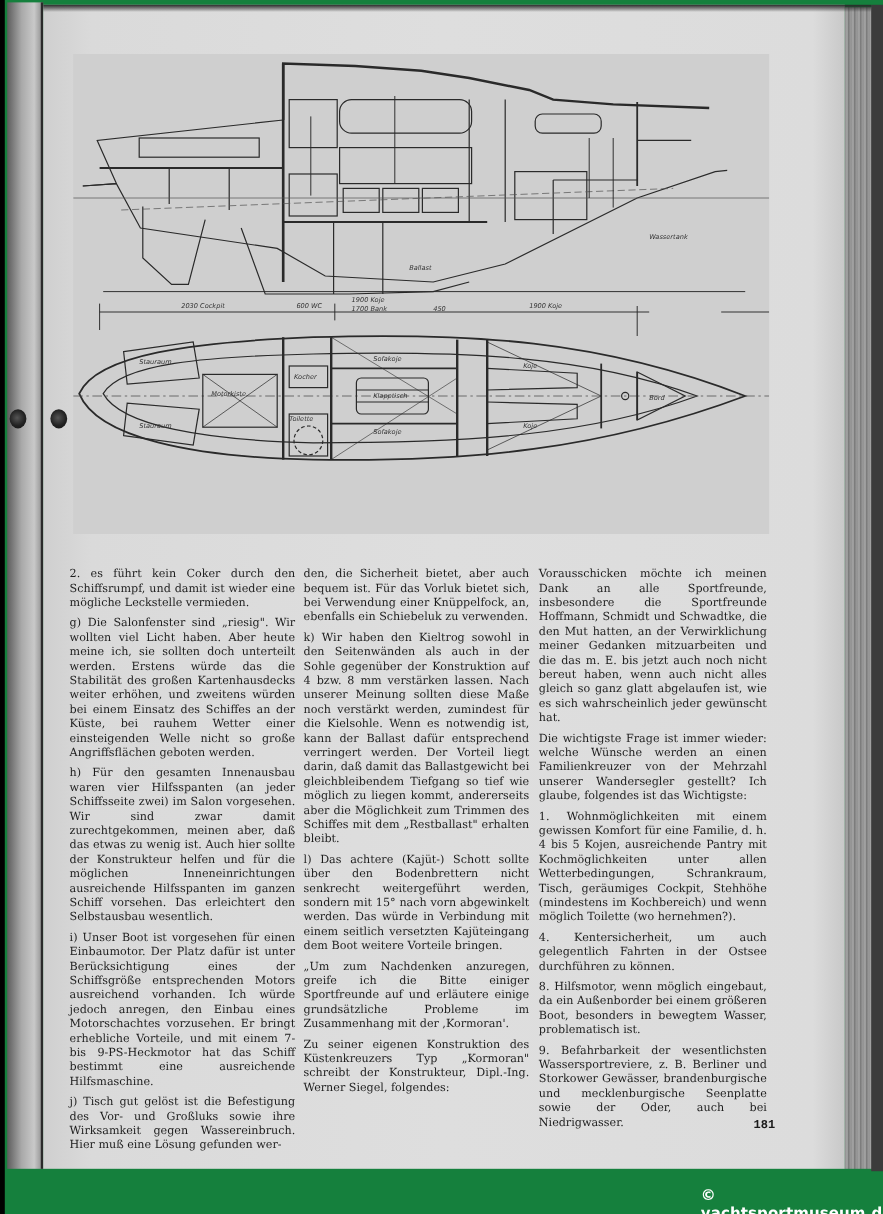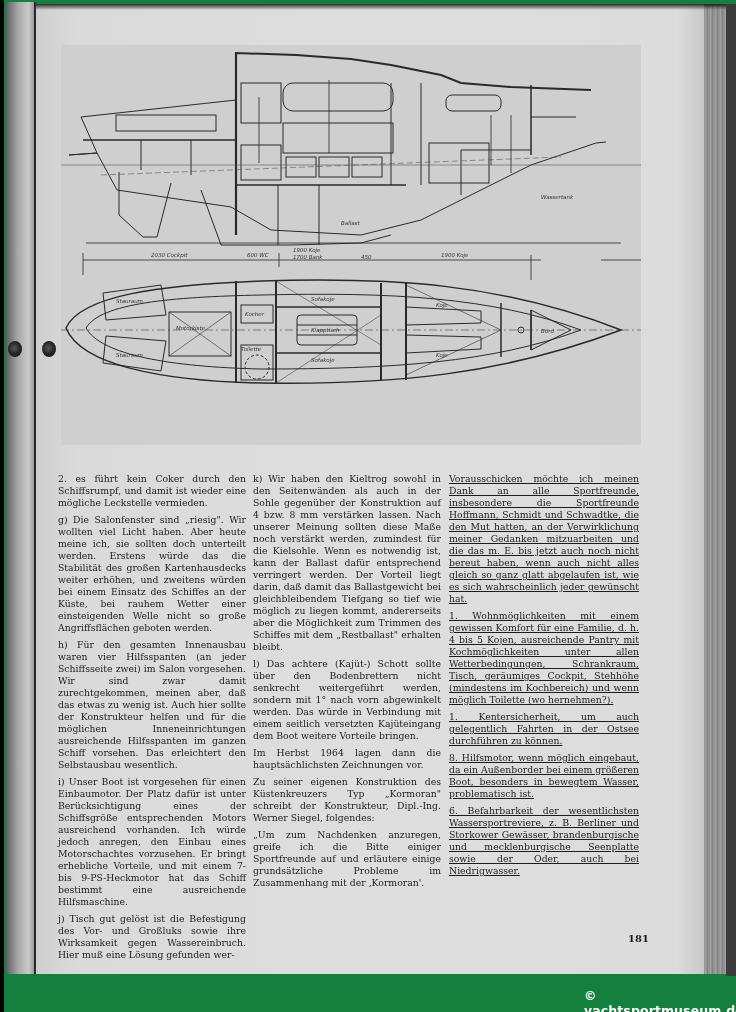--- a/index.html
+++ b/index.html
@@ -50,25 +50,25 @@
   .drawing svg { position: absolute; left: 0; top: 0; }
 
   
   .col {
     position: absolute; top: 473px; width: 188px;
     font-size: 9.3px; line-height: 12px; color: #1c1c1c;
     text-align: justify; hyphens: manual;
   }
   .col-1 { left: 54px; }
   .col-2 { left: 249px; }
-  .col-3 { left: 445px; width: 190px; text-decoration: underline; }
+  .col-3 { left: 445px; width: 190px; }
   .col p { margin: 0 0 5px 0; }
   .page-number {
     position: absolute; left: 624px; top: 933px;
-    font-size: 10px; font-weight: bold; color: #1a1a1a;
+    font-size: 10px; font-weight: bold; color: #1a1a1a; font-family: Liberation Mono, monospace;
   }
   .watermark {
     position: absolute; left: 580px; top: 988px;
     font-family: "DejaVu Sans", sans-serif; font-size: 12.5px; font-weight: bold;
     color: #ffffff; letter-spacing: 0.1px;
   }
   .dim-label { font-family: "DejaVu Sans", sans-serif; font-size: 5.5px; fill: #333; font-style: italic; }
 </style>
 </head>
 <body>
@@ -201,29 +201,30 @@
   </div>
 
   <div class="col col-1">
     <p>2. es führt kein Coker durch den Schiffsrumpf, und damit ist wieder eine mögliche Leckstelle vermieden.</p>
     <p>g) Die Salonfenster sind „riesig". Wir wollten viel Licht haben. Aber heute meine ich, sie sollten doch unterteilt werden. Erstens würde das die Stabilität des großen Kartenhausdecks weiter erhöhen, und zweitens würden bei einem Einsatz des Schiffes an der Küste, bei rauhem Wetter einer einsteigenden Welle nicht so große Angriffsflächen geboten werden.</p>
     <p>h) Für den gesamten Innenausbau waren vier Hilfsspanten (an jeder Schiffsseite zwei) im Salon vorgesehen. Wir sind zwar damit zurechtgekommen, meinen aber, daß das etwas zu wenig ist. Auch hier sollte der Konstrukteur helfen und für die möglichen Inneneinrichtungen ausreichende Hilfsspanten im ganzen Schiff vorsehen. Das erleichtert den Selbstausbau wesentlich.</p>
     <p>i) Unser Boot ist vorgesehen für einen Einbaumotor. Der Platz dafür ist unter Berücksichtigung eines der Schiffsgröße entsprechenden Motors ausreichend vorhanden. Ich würde jedoch anregen, den Einbau eines Motorschachtes vorzusehen. Er bringt erhebliche Vorteile, und mit einem 7- bis 9-PS-Heckmotor hat das Schiff bestimmt eine ausreichende Hilfsmaschine.</p>
     <p>j) Tisch gut gelöst ist die Befestigung des Vor- und Großluks sowie ihre Wirksamkeit gegen Wassereinbruch. Hier muß eine Lösung gefunden wer-</p>
   </div>
   <div class="col col-2">
+    <p>den, die Sicherheit bietet, aber auch bequem ist. Für das Vorluk bietet sich, bei Verwendung einer Knüppelfock, an, ebenfalls ein Schiebeluk zu verwenden.</p>
     <p>k) Wir haben den Kieltrog sowohl in den Seitenwänden als auch in der Sohle gegenüber der Konstruktion auf 4 bzw. 8 mm verstärken lassen. Nach unserer Meinung sollten diese Maße noch verstärkt werden, zumindest für die Kielsohle. Wenn es notwendig ist, kann der Ballast dafür entsprechend verringert werden. Der Vorteil liegt darin, daß damit das Ballastgewicht bei gleichbleibendem Tiefgang so tief wie möglich zu liegen kommt, andererseits aber die Möglichkeit zum Trimmen des Schiffes mit dem „Restballast" erhalten bleibt.</p>
-    <p>l) Das achtere (Kajüt-) Schott sollte über den Bodenbrettern nicht senkrecht weitergeführt werden, sondern mit 1° nach vorn abgewinkelt werden. Das würde in Verbindung mit einem seitlich versetzten Kajüteingang dem Boot weitere Vorteile bringen.</p>
-    <p>Im Herbst 1964 lagen dann die hauptsächlichsten Zeichnungen vor.</p>
+    <p>l) Das achtere (Kajüt-) Schott sollte über den Bodenbrettern nicht senkrecht weitergeführt werden, sondern mit 15° nach vorn abgewinkelt werden. Das würde in Verbindung mit einem seitlich versetzten Kajüteingang dem Boot weitere Vorteile bringen.</p>
+    <p>„Um zum Nachdenken anzuregen, greife ich die Bitte einiger Sportfreunde auf und erläutere einige grundsätzliche Probleme im Zusammenhang mit der ‚Kormoran'.</p>
     <p>Zu seiner eigenen Konstruktion des Küstenkreuzers Typ „Kormoran" schreibt der Konstrukteur, Dipl.-Ing. Werner Siegel, folgendes:</p>
-    <p>„Um zum Nachdenken anzuregen, greife ich die Bitte einiger Sportfreunde auf und erläutere einige grundsätzliche Probleme im Zusammenhang mit der ‚Kormoran'.</p>
   </div>
   <div class="col col-3">
     <p>Vorausschicken möchte ich meinen Dank an alle Sportfreunde, insbesondere die Sportfreunde Hoffmann, Schmidt und Schwadtke, die den Mut hatten, an der Verwirklichung meiner Gedanken mitzuarbeiten und die das m. E. bis jetzt auch noch nicht bereut haben, wenn auch nicht alles gleich so ganz glatt abgelaufen ist, wie es sich wahrscheinlich jeder gewünscht hat.</p>
+    <p>Die wichtigste Frage ist immer wieder: welche Wünsche werden an einen Familienkreuzer von der Mehrzahl unserer Wandersegler gestellt? Ich glaube, folgendes ist das Wichtigste:</p>
     <p>1. Wohnmöglichkeiten mit einem gewissen Komfort für eine Familie, d. h. 4 bis 5 Kojen, ausreichende Pantry mit Kochmöglichkeiten unter allen Wetterbedingungen, Schrankraum, Tisch, geräumiges Cockpit, Stehhöhe (mindestens im Kochbereich) und wenn möglich Toilette (wo hernehmen?).</p>
-    <p>1. Kentersicherheit, um auch gelegentlich Fahrten in der Ostsee durchführen zu können.</p>
+    <p>4. Kentersicherheit, um auch gelegentlich Fahrten in der Ostsee durchführen zu können.</p>
     <p>8. Hilfsmotor, wenn möglich eingebaut, da ein Außenborder bei einem größeren Boot, besonders in bewegtem Wasser, problematisch ist.</p>
-    <p>6. Befahrbarkeit der wesentlichsten Wassersportreviere, z. B. Berliner und Storkower Gewässer, brandenburgische und mecklenburgische Seenplatte sowie der Oder, auch bei Niedrigwasser.</p>
+    <p>9. Befahrbarkeit der wesentlichsten Wassersportreviere, z. B. Berliner und Storkower Gewässer, brandenburgische und mecklenburgische Seenplatte sowie der Oder, auch bei Niedrigwasser.</p>
   </div>
 
   <div class="page-number">181</div>
   <div class="watermark">© yachtsportmuseum.de</div>
 </div>
 
 </body></html>

